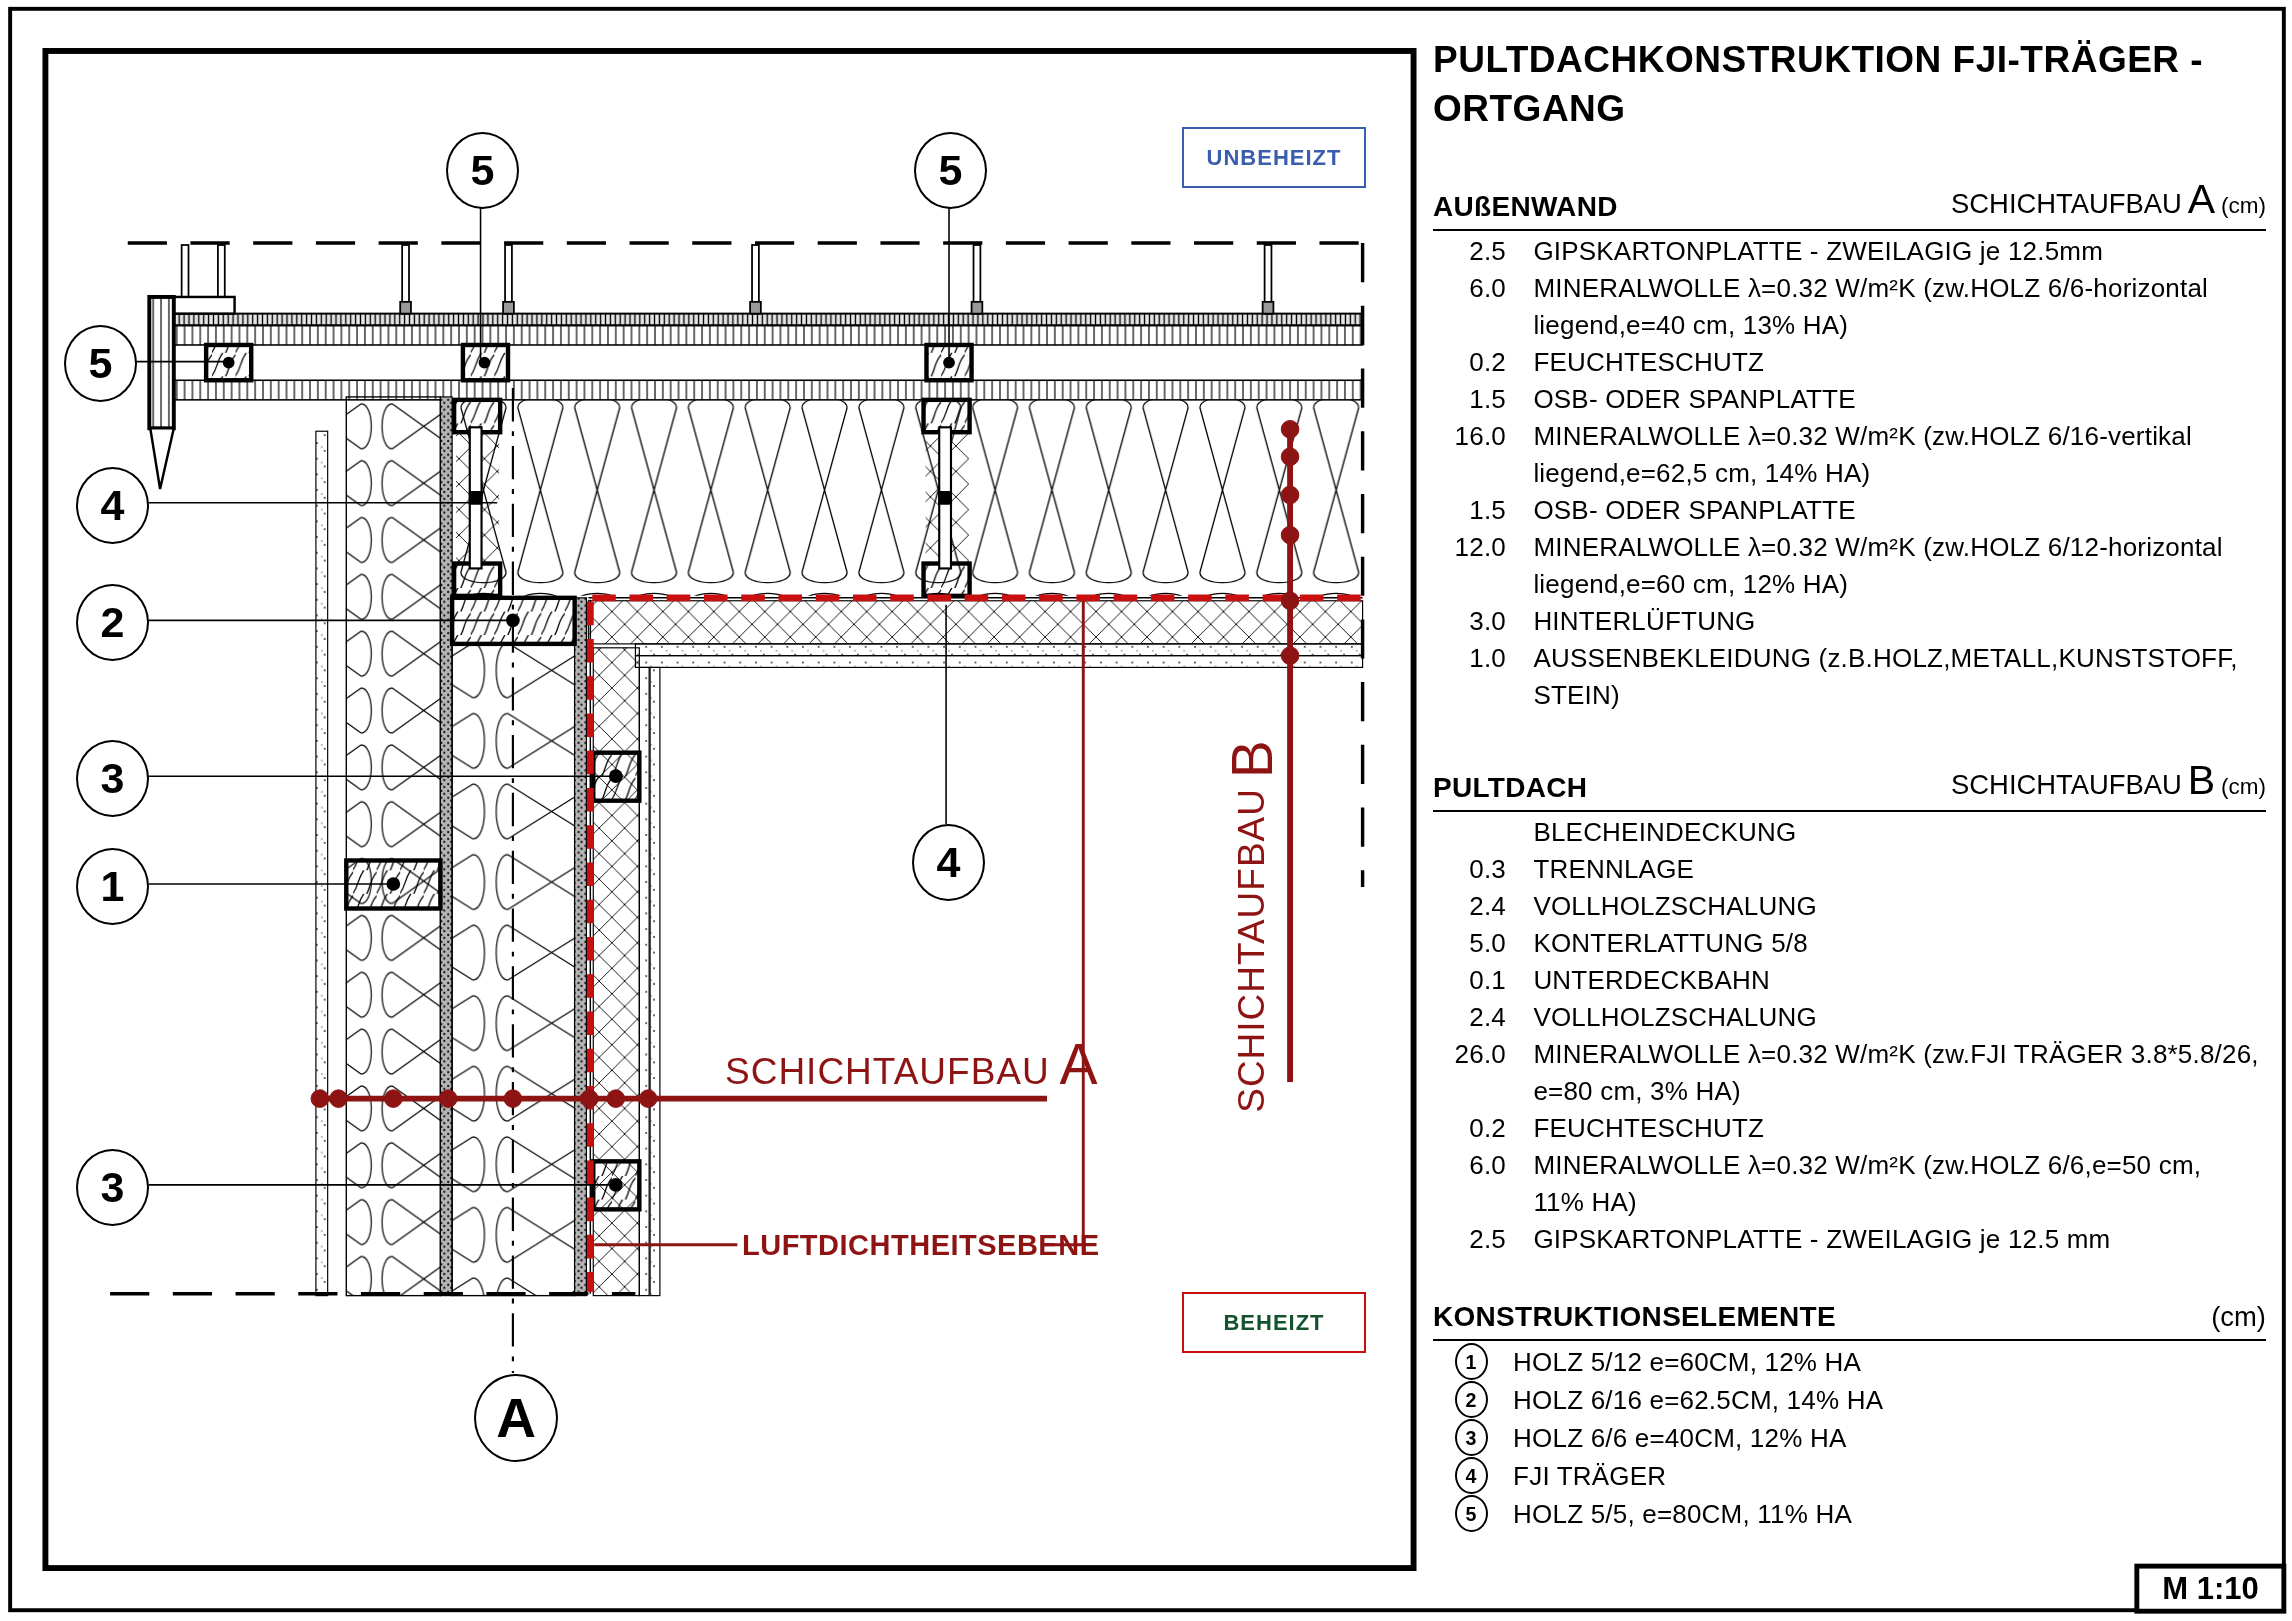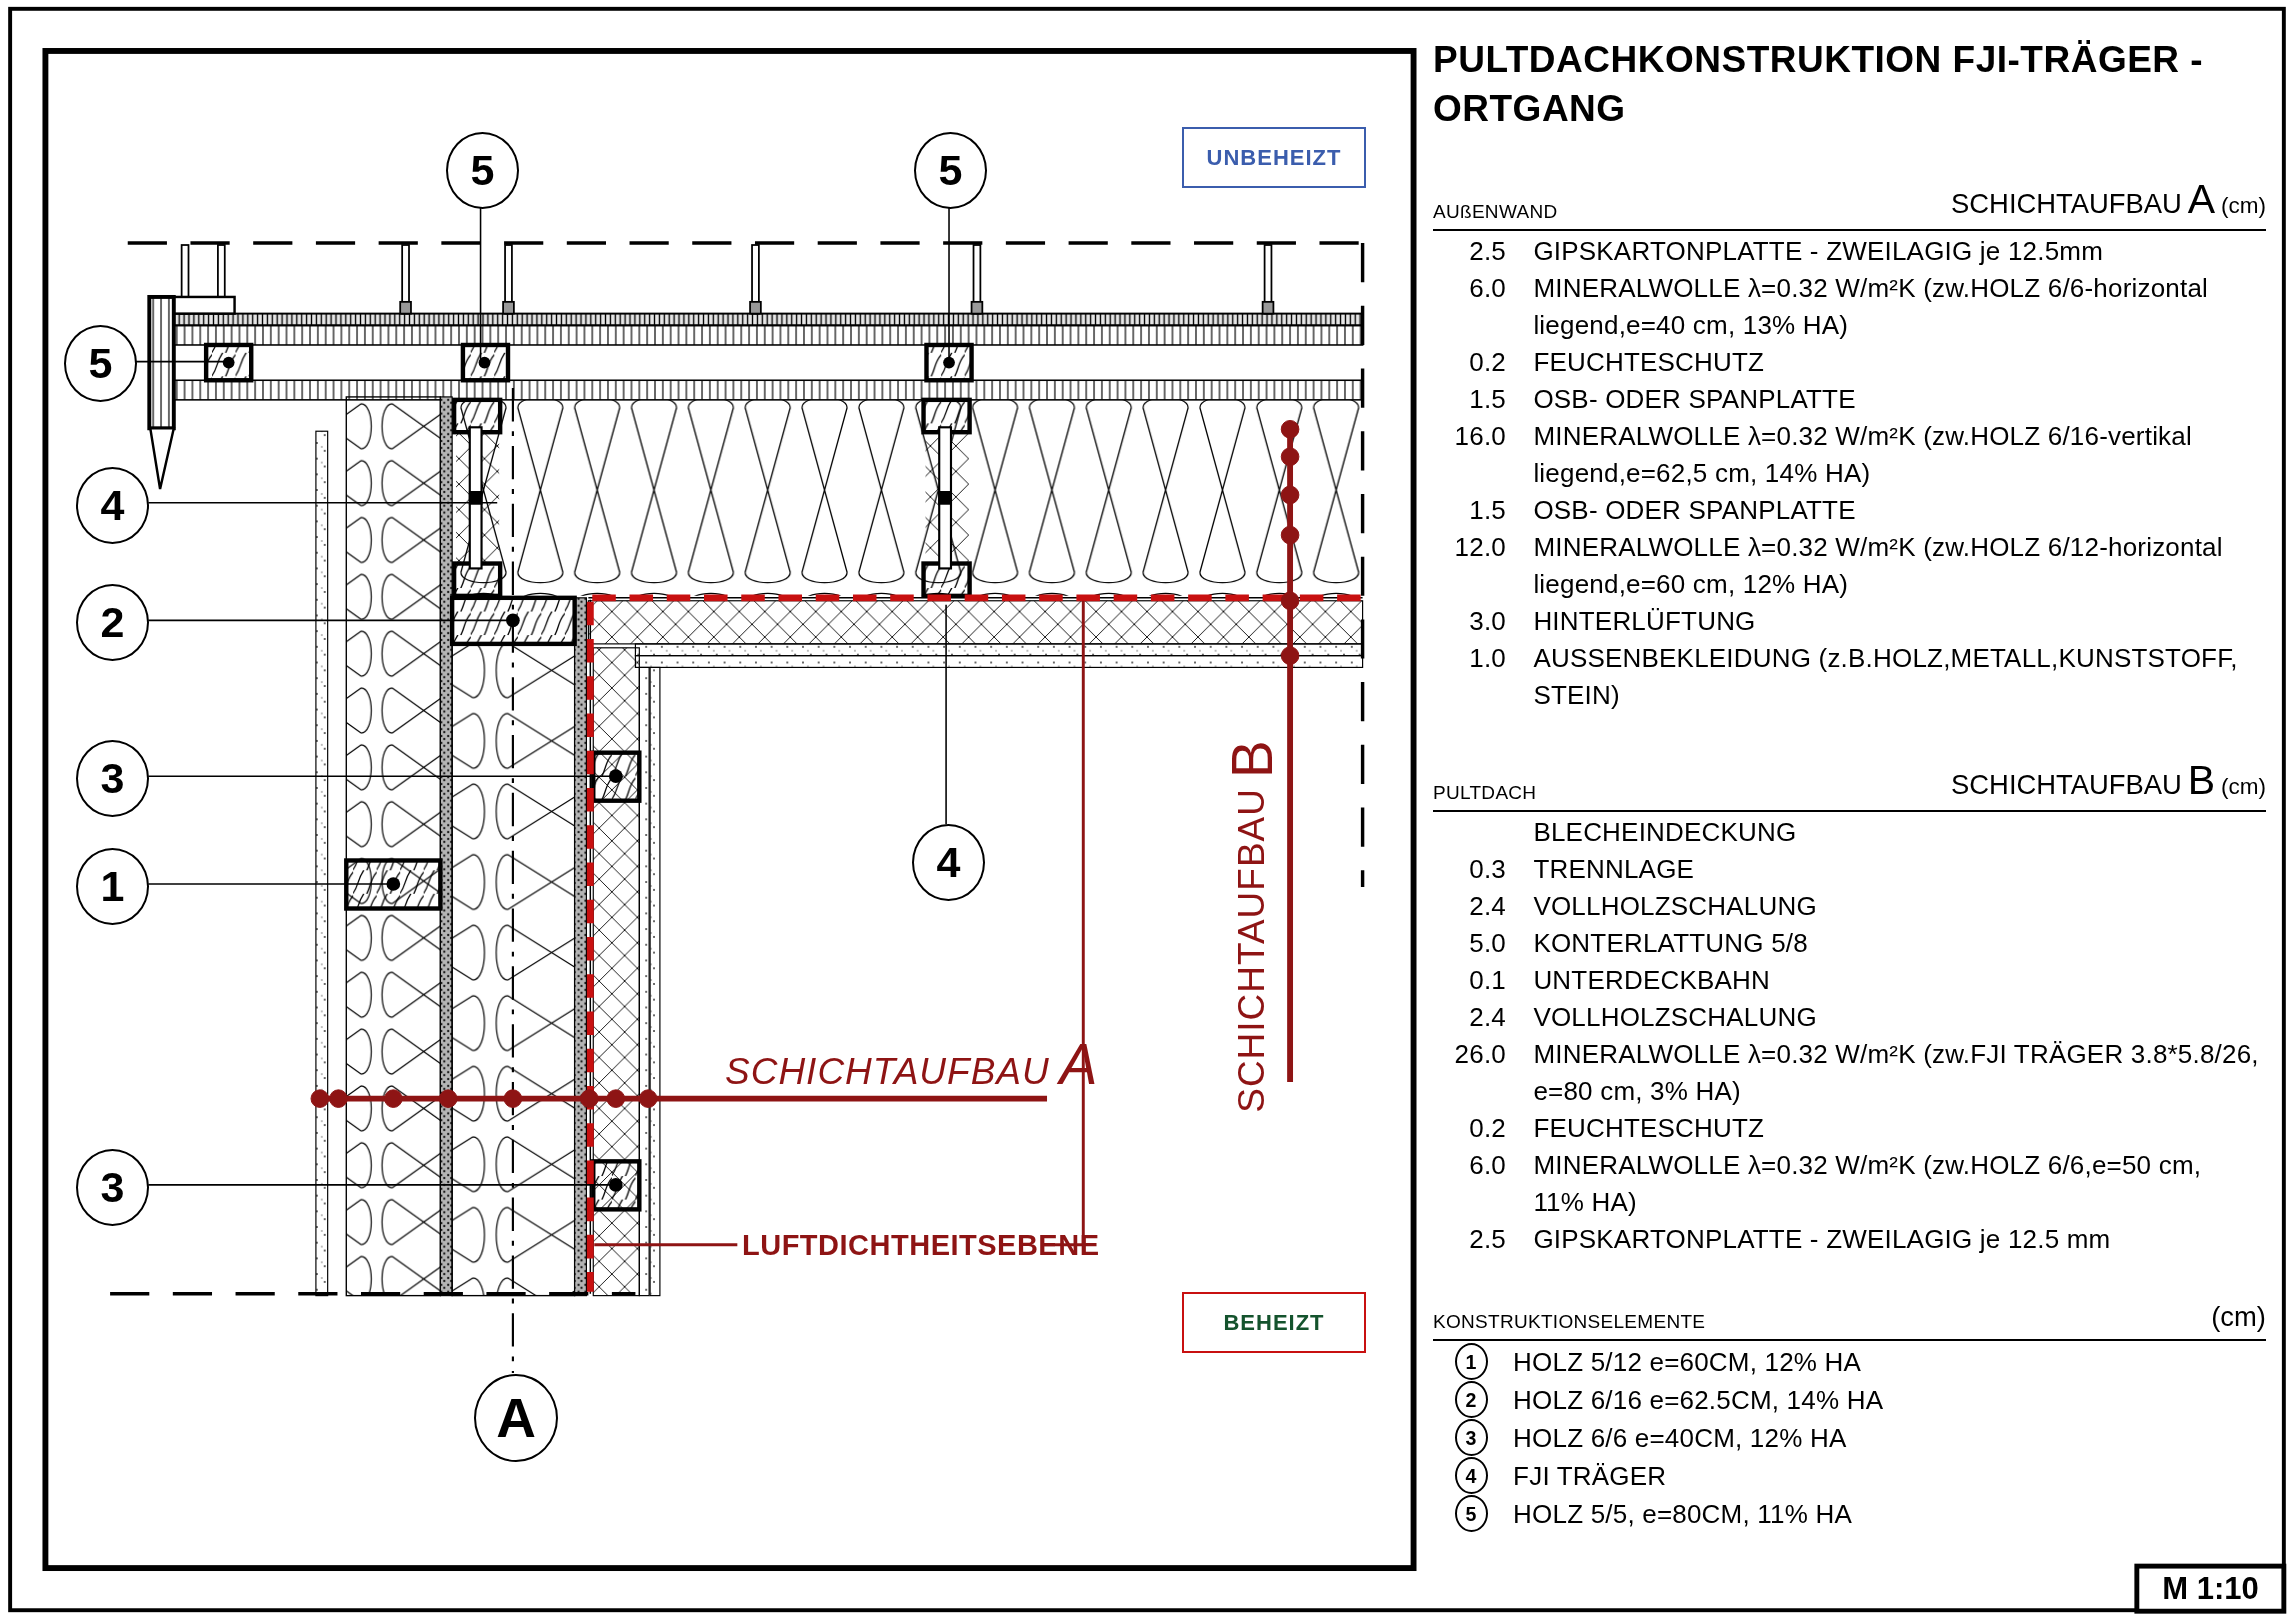--- a/index.html
+++ b/index.html
@@ -7,37 +7,37 @@
          font-family:"Liberation Sans",sans-serif;overflow:hidden;}
   #stage svg{position:absolute;left:0;top:0;}
   .bal{position:absolute;width:69px;height:73px;border:2.9px solid #000;border-radius:50%;
        background:#fff;display:flex;align-items:center;justify-content:center;
        font-size:43px;font-weight:bold;color:#000;}
   .balA{width:80px;height:84px;font-size:55px;}
   .tagbox{position:absolute;display:flex;align-items:center;justify-content:center;
           font-weight:bold;font-size:22px;letter-spacing:1px;background:#fff;}
   .unb{border:2.9px solid #3b5dad;color:#3b5dad;}
   .beh{border:2.9px solid #c81010;color:#14532d;}
-  .schA{position:absolute;color:#8e1414;text-align:right;white-space:nowrap;font-style:italic;}
+  .schA{position:absolute;color:#8e1414;text-align:right;white-space:nowrap;}
   .schA .w{font-size:37px;letter-spacing:1px;}
   .schA .L{font-size:57px;margin-left:9.8px;}
   .schB{position:absolute;width:333px;height:63px;transform:rotate(-90deg);
         color:#8e1414;display:flex;align-items:center;justify-content:center;white-space:nowrap;}
   .schB .w{font-size:37px;letter-spacing:1px;}
   .schB .L{font-size:57px;margin-left:9.8px;}
   .luft{position:absolute;color:#8e1414;font-size:29px;font-weight:bold;letter-spacing:0.5px;white-space:nowrap;}
   .mbox{position:absolute;left:2137px;top:1566px;width:147px;height:45px;display:flex;
         align-items:center;justify-content:center;font-size:31px;font-weight:bold;}
   
   #panel{position:absolute;left:1433px;top:35px;width:833px;color:#000;}
   .title{font-size:37px;font-weight:bold;line-height:49px;letter-spacing:0.5px;}
   .sec{margin-top:43px;}
   .sechead{display:flex;justify-content:space-between;align-items:flex-end;
            border-bottom:2.9px solid #000;padding-bottom:5.9px;}
-  .sechead .h{font-size:19px;font-weight:normal;letter-spacing:0.3px;}
+  .sechead .h{font-size:28px;font-weight:bold;letter-spacing:0.3px;}
   .sechead .r{font-size:27.4px;white-space:nowrap;}
   .sechead .bigletter{font-size:41px;margin:0 5.9px;}
   .sechead .unit{font-size:22.5px;}
   .rows{margin-top:2px;}
   .lrow{display:flex;font-size:26px;line-height:37px;letter-spacing:0.2px;}
   .lval{width:73px;text-align:right;margin-right:27.4px;flex:none;}
   .ltxt{white-space:nowrap;}
   .erow{display:flex;align-items:center;font-size:26px;line-height:38px;letter-spacing:0.2px;}
   .ebal{flex:none;width:29px;height:33px;border:2px solid #000;border-radius:50%;
         display:flex;align-items:center;justify-content:center;font-size:19.6px;font-weight:bold;

